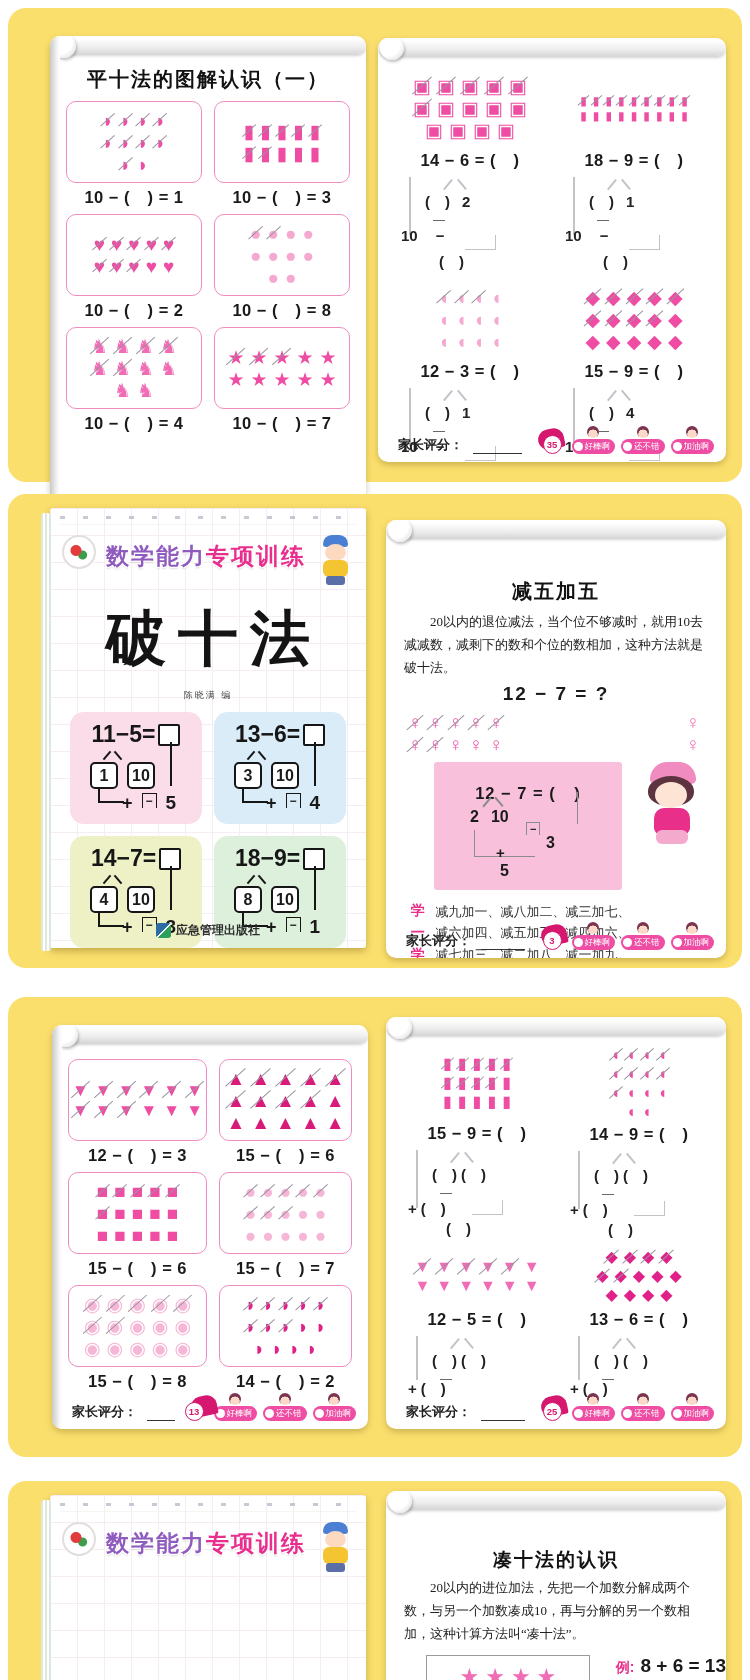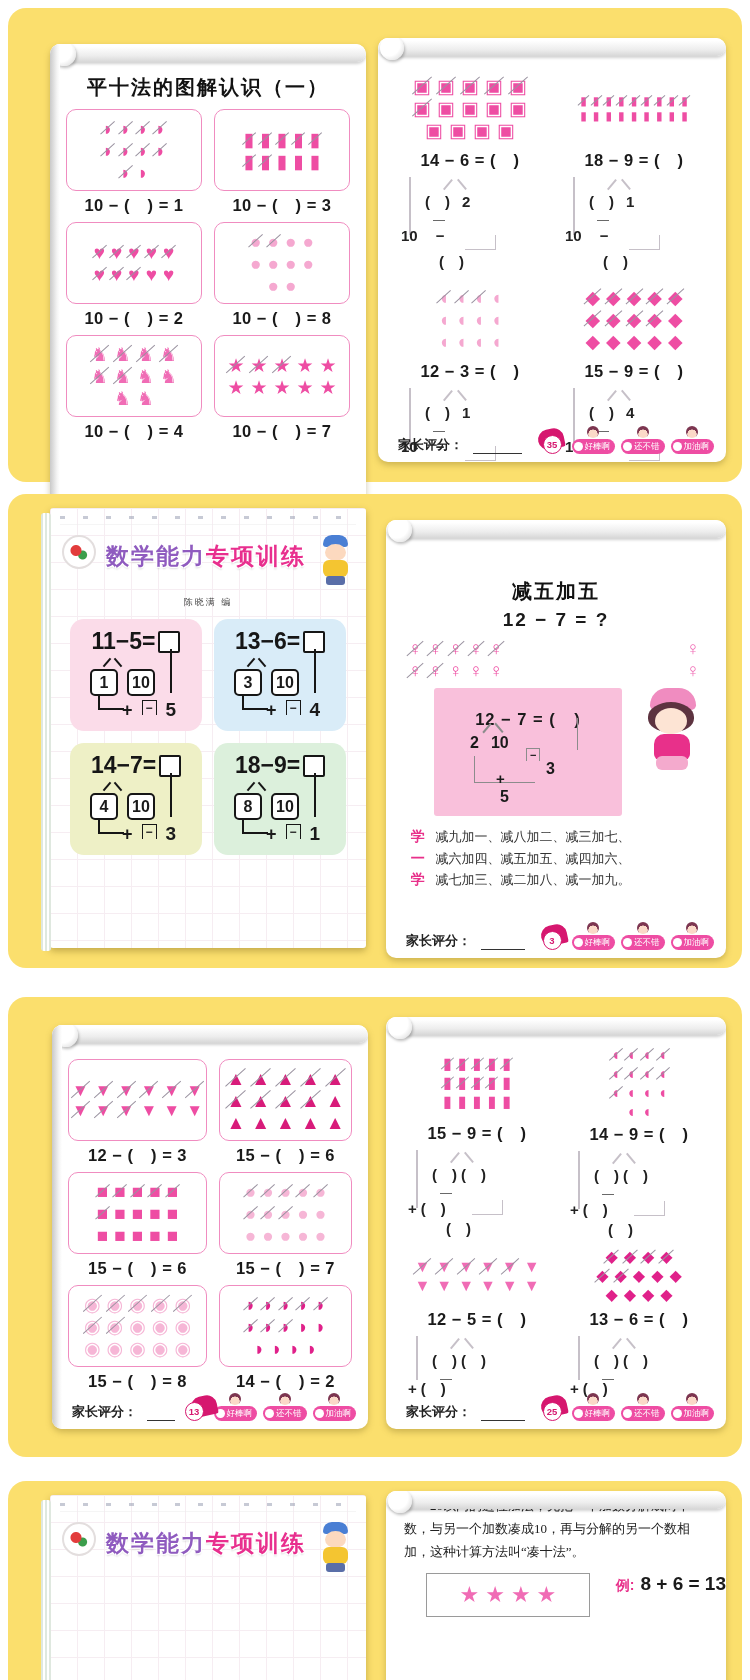--- a/index.html
+++ b/index.html
@@ -139,21 +139,21 @@
   
   .starbox{width:150px;border:1.5px solid #9a9a9a;padding:10px 8px;display:flex;flex-direction:column;gap:12px}
   .ex4{position:relative;font-weight:800;font-size:19px;white-space:nowrap}
   .ex4 .lab{color:#e8308a;font-size:14px;margin-right:6px}
 </style>
 </head>
 <body>
 
 <div class="sec" style="top:8px;height:474px">
 
-  <div class="page" style="left:42px;top:36px;width:316px;height:536px">
+  <div class="page" style="left:42px;top:28px;width:316px;height:536px">
     <div class="roll">
         <div class="curl"></div>
       </div>
     <div class="lspine"></div>
     <h2 class="ptitle" style="margin-top:30px;font-size:20px">平十法的图解认识（一）</h2>
     <div class="exgrid" style="margin-top:8px">
       <div>
         <div class="pbox">
             <div class="igrid">
               <div class="irow">
@@ -532,20 +532,21 @@
       <div class="cseries">
         <span class="cs1">数学能力</span><span class="cs2">专项训练</span>
       </div>
       <div class="boy">
         <div class="cap"></div>
         <div class="face"></div>
         <div class="body"></div>
         <div class="pants"></div>
       </div>
     </div>
+    <div class="ctitle">破十法</div>
     <div class="cauthor">陈晓满 编</div>
     <div class="cpanels">
       <div class="cpanel" style="background:#fbdce9">
         <div class="cp-eq">
             <span>11−5=</span>
             <span class="cp-sq"></span>
           </div>
         <i class="cl cl-c1"></i>
           <i class="cl cl-c2"></i>
           <i class="cl-r cl"></i>
@@ -611,27 +612,32 @@
             <span class="nbox">10</span>
           </div>
         <i class="cl-bl" style="position:absolute"></i>
         <div class="cp-ops">
             <span class="cp-plus">+</span>
             <span class="cp-min">−</span>
             <span class="cp-res">1</span>
           </div>
       </div>
     </div>
+    <div class="cpub">
+      <span class="cpub-icon"></span>
+      <span>应急管理出版社</span>
+    </div>
   </div>
 
   <div class="page" style="left:378px;top:26px;width:340px;height:438px">
     <div class="roll">
         <div class="curl"></div>
       </div>
     <h2 class="ptitle" style="margin-top:58px;font-size:20px">减五加五</h2>
+    <div class="para">20以内的退位减法，当个位不够减时，就用10去减减数，减剩下的数和个位的数相加，这种方法就是破十法。</div>
     <div class="bigeq">12 − 7 = ?</div>
     <div class="keysrow">
       <div class="igrid">
           <div class="irow">
             <span class="icon x">♀</span>
             <span class="icon x">♀</span>
             <span class="icon x">♀</span>
             <span class="icon x">♀</span>
             <span class="icon x">♀</span>
           </div>
@@ -1134,20 +1140,21 @@
         <div class="pants"></div>
       </div>
     </div>
 
   </div>
 
   <div class="page" style="left:378px;top:10px;width:340px;height:230px">
     <div class="roll">
         <div class="curl"></div>
       </div>
+    <h2 class="ptitle" style="margin-top:56px;font-size:19px">凑十法的认识</h2>
     <div class="para" style="margin-top:4px">20以内的进位加法，先把一个加数分解成两个数，与另一个加数凑成10，再与分解的另一个数相加，这种计算方法叫“凑十法”。</div>
     <div style="display:flex;gap:26px;margin:10px 0 0 40px">
       <div class="starbox">
         <div class="igrid">
             <div class="irow">
               <span class="icon" style="color: rgb(240, 108, 181); font-size: 22px;">★</span>
               <span class="icon" style="color: rgb(240, 108, 181); font-size: 22px;">★</span>
               <span class="icon" style="color: rgb(240, 108, 181); font-size: 22px;">★</span>
               <span class="icon" style="color: rgb(240, 108, 181); font-size: 22px;">★</span>
             </div>

